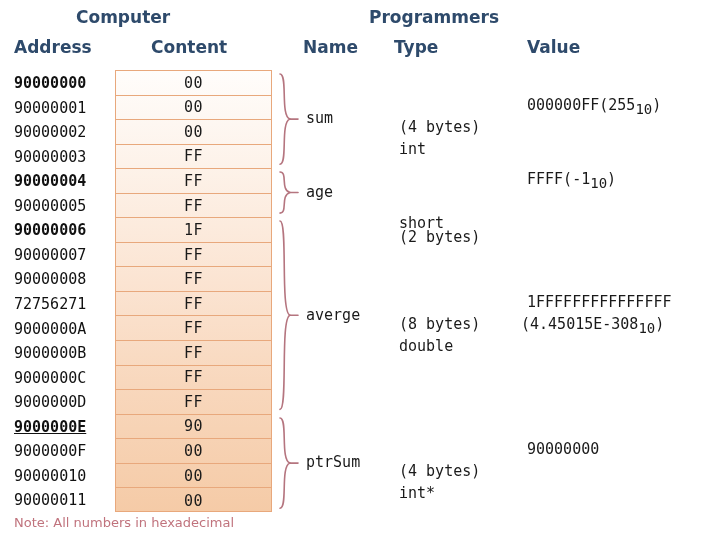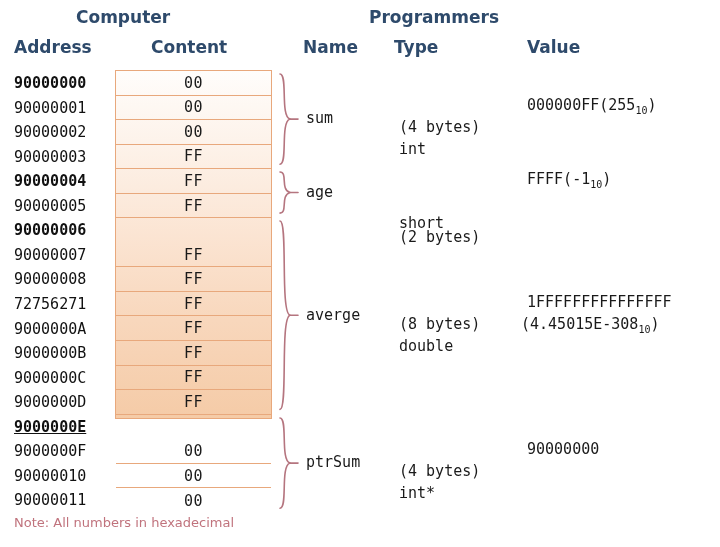--- a/index.html
+++ b/index.html
@@ -41,21 +41,21 @@
   #head-name    { left: 303px; top: 37px; }
   #head-type    { left: 394px; top: 37px; }
   #head-value   { left: 527px; top: 37px; }
 
   
   #memory-table {
     position: absolute;
     left: 115px;
     top: 70px;
     width: 157px;
-    height: 349px;
+    height: 442px;
     border: 1px solid #e8a87c;
     box-sizing: border-box;
     background: linear-gradient(to bottom, #fffdfb 0%, #fdf2e9 22%,
                  #fbe4d2 48%, #f8d7bc 72%, #f5cba7 100%);
   }
   .mem-row {
     position: absolute;
     left: 0;
     width: 100%;
     height: 26px;
@@ -105,21 +105,21 @@
     color: #1a1a1a;
     white-space: nowrap;
   }
   .var-name  { left: 306px; }
   .var-type  { left: 399px; margin-top: 44px; }
   .var-size  { left: 399px; }
   .var-value { left: 527px; }
   .var-value2{ left: 521px; }
 
   .sub {
-    font-size: 10px;
+    font-size: 14px;
     vertical-align: sub;
     line-height: 0;
     margin-top: 44px;
   }
 
   
   #note {
     position: absolute;
     left: 14px;
     top: 515px;
@@ -174,40 +174,46 @@
     </div>
     <div class="mem-row" style="top: 73.65px; height: 24.55px;">
       <span class="mem-val">FF</span>
     </div>
     <div class="mem-row" style="top: 98.2px; height: 24.55px;">
       <span class="mem-val">FF</span>
     </div>
     <div class="mem-row" style="top: 122.75px; height: 24.55px;">
       <span class="mem-val">FF</span>
     </div>
+    <div class="mem-row" style="top: 147.3px; height: 24.55px;">
+      <span class="mem-val">1F</span>
+    </div>
     <div class="mem-row" style="top: 171.85px; height: 24.55px;">
       <span class="mem-val">FF</span>
     </div>
     <div class="mem-row" style="top: 196.4px; height: 24.55px;">
       <span class="mem-val">FF</span>
     </div>
     <div class="mem-row" style="top: 220.95px; height: 24.55px;">
       <span class="mem-val">FF</span>
     </div>
     <div class="mem-row" style="top: 245.5px; height: 24.55px;">
       <span class="mem-val">FF</span>
     </div>
     <div class="mem-row" style="top: 270.05px; height: 24.55px;">
       <span class="mem-val">FF</span>
     </div>
     <div class="mem-row" style="top: 294.6px; height: 24.55px;">
       <span class="mem-val">FF</span>
     </div>
     <div class="mem-row" style="top: 319.15px; height: 24.55px;">
       <span class="mem-val">FF</span>
+    </div>
+    <div class="mem-row" style="top: 343.7px; height: 24.55px;">
+      <span class="mem-val">90</span>
     </div>
     <div class="mem-row" style="top: 368.25px; height: 24.55px;">
       <span class="mem-val">00</span>
     </div>
     <div class="mem-row" style="top: 392.8px; height: 24.55px;">
       <span class="mem-val">00</span>
     </div>
     <div class="mem-row last" style="top: 417.35px; height: 24.55px;">
       <span class="mem-val">00</span>
     </div>

